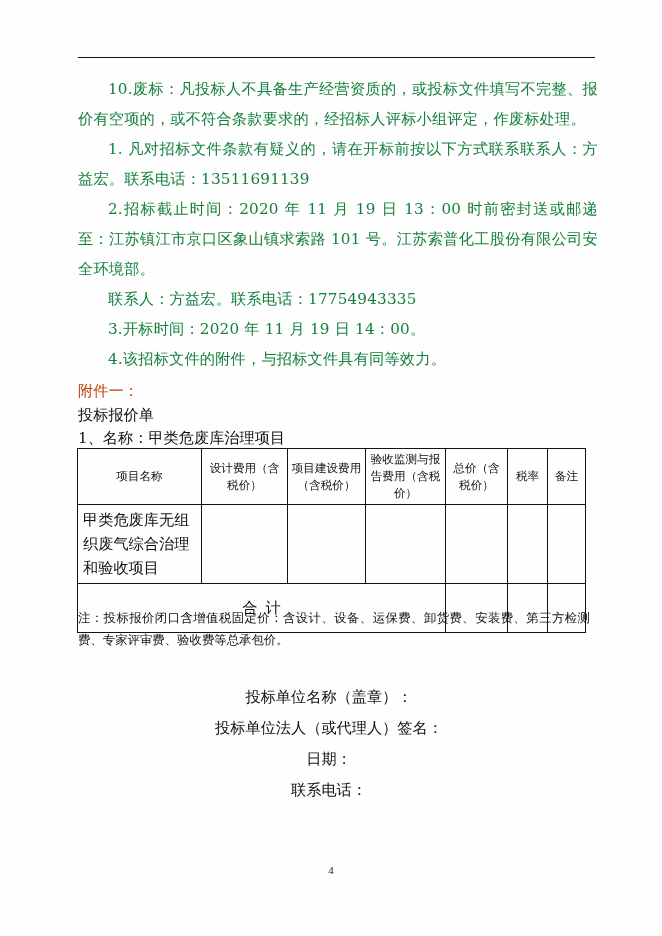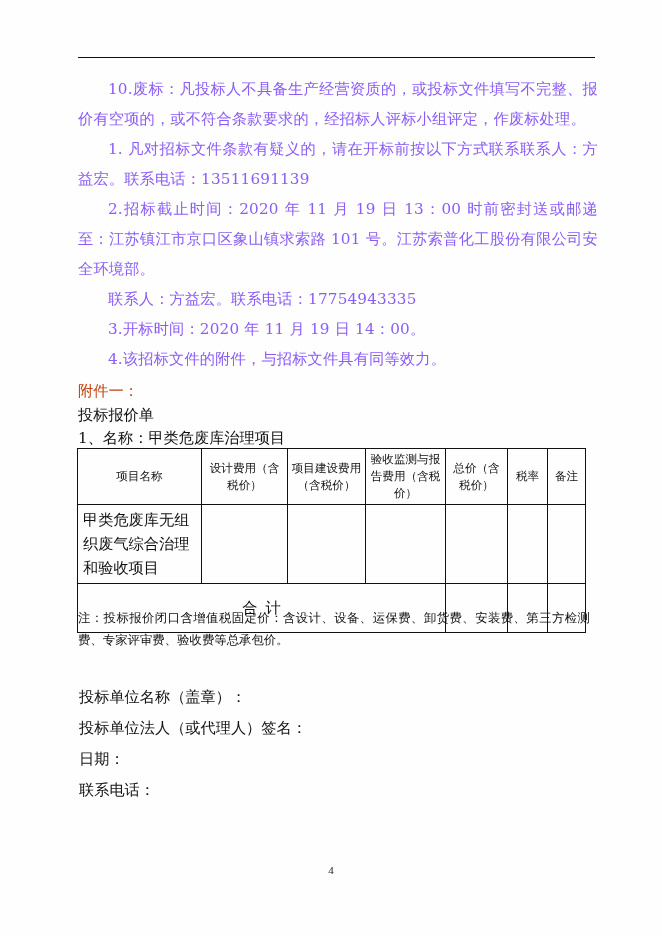--- a/index.html
+++ b/index.html
@@ -40,21 +40,21 @@
     width: 520px;
   }
 
   .para {
     font-size: 15.2px;
     line-height: 30px;
     letter-spacing: 0.2px;
     text-align: justify;
     text-justify: inter-ideograph;
     margin: 0;
-    color: #8b5cf6;
+    color: #15803d;
   }
   .para.indent {
     text-indent: 30px;
   }
 
   
   .attach-label {
     position: absolute;
     left: 78px;
     top: 378px;
@@ -139,23 +139,24 @@
     font-size: 12.4px;
     line-height: 22px;
     color: #111;
     text-align: justify;
     text-justify: inter-ideograph;
   }
 
   
   .sign-block {
     position: absolute;
-    left: 79px;
+    left: 69px;
     top: 682px;
     width: 520px;
+    text-align: center;
   }
   .sign-line {
     font-size: 15.2px;
     line-height: 31px;
     color: #111;
   }
 
   
   .page-number {
     position: absolute;

